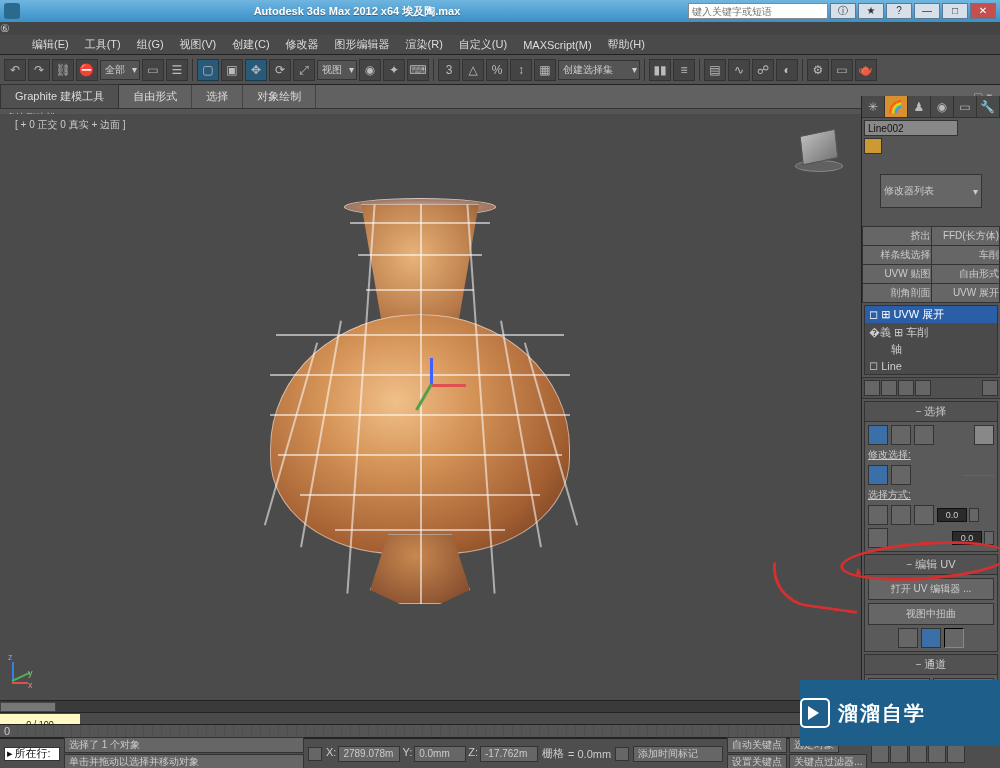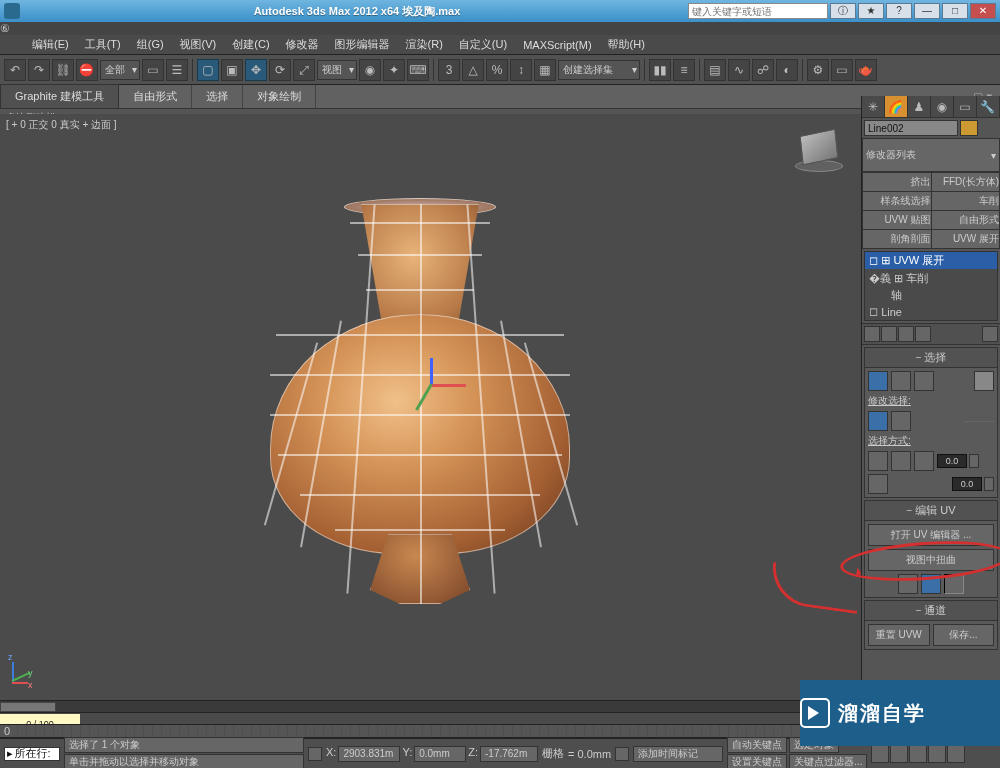--- a/index.html
+++ b/index.html
@@ -28,21 +28,21 @@
 
 .ribbon { height: 24px; background: #616161; border-bottom: 1px solid #333; display: flex; align-items: center; }
 .ribbon .tab { padding: 4px 14px; color: #ddd; border-right: 1px solid #444; }
 .ribbon .tab.first { background:#505050; border:1px solid #333;}
 .ribbon .expand { margin-left: auto; padding: 0 8px; color:#aaa;}
 .subribbon { height: 18px; background: #555; border-bottom: 1px solid #333; padding-left: 6px; display:flex; align-items:center; color:#ccc; font-size:10px;}
 .subribbon::after{content:"▾"; margin-left:4px;}
 
 
 .workspace { position: absolute; top: 114px; left: 0; right: 139px; bottom: 68px; background: #4b4b4b; }
-.viewport-label { position:absolute; top:4px; left:6px; color:#ccc; font-size:10px;}
+.viewport-label { position:absolute; top:4px; left:15px; color:#ccc; font-size:10px;}
 .viewcube { position:absolute; top:14px; right:18px; width:48px; height:48px; }
 .viewcube .cube { width:36px; height:30px; background:linear-gradient(145deg,#bbb,#777); border:1px solid #555; transform:skewY(-6deg) rotate(-6deg); margin:4px auto;}
 .viewcube .ring { width:48px; height:12px; border:1px solid #888; border-radius:50%; margin-top:-6px; background:rgba(120,120,120,.5);}
 .axis-gizmo { position:absolute; bottom:8px; left:8px; width:30px; height:30px;}
 .axis-gizmo .z{position:absolute;width:2px;height:20px;background:#3a7fe0;left:4px;top:0;}
 .axis-gizmo .y{position:absolute;width:20px;height:2px;background:#4caf50;left:4px;top:18px;transform:rotate(-25deg);transform-origin:left;}
 .axis-gizmo .x{position:absolute;width:16px;height:2px;background:#e04f4f;left:4px;top:20px;}
 .axis-gizmo .zl{position:absolute;left:0;top:-10px;color:#6aa5ff;font-size:9px;}
 .axis-gizmo .yl{position:absolute;left:20px;top:6px;color:#6ed07a;font-size:9px;}
 .axis-gizmo .xl{position:absolute;left:20px;top:18px;color:#ff7a7a;font-size:9px;}
@@ -58,24 +58,24 @@
 .gizmo3d{position:absolute; left:410px; top:240px; width:60px; height:60px;}
 .gizmo3d .ax{position:absolute;left:20px;top:30px;width:36px;height:3px;background:#e05050;}
 .gizmo3d .ay{position:absolute;left:20px;top:30px;width:3px;height:30px;background:#50a050;transform:rotate(30deg);transform-origin:top;}
 .gizmo3d .az{position:absolute;left:20px;top:4px;width:3px;height:28px;background:#4060ff;}
 
 
 .cmdpanel { position:absolute; top:96px; right:0; width:139px; bottom:0; background:#555; border-left:1px solid #222;}
 .cmd-tabs { height:22px; background:#4a4a4a; display:flex; border-bottom:1px solid #333;}
 .cmd-tabs .t{ flex:1; border-right:1px solid #333; display:flex; align-items:center; justify-content:center; font-size:12px; color:#bbb;}
 .cmd-tabs .t.sel{ background:#d89030; color:#222;}
-.cmd-row { display:flex; padding:2px; gap:2px;}
+.cmd-row { display:flex; padding:2px; gap:2px;flex-direction:column;}
 .obj-name { width:94px; height:16px; background:#888; border:1px solid #333; color:#111; font-size:10px; padding:0 3px;}
 .color-sw { width:18px; height:16px; background:#cc9933; border:1px solid #333;}
-.mod-drop { margin:0; height:16px; background:#666; border:1px solid #333; color:#ccc; font-size:10px; padding:16px 3px; display:flex; align-items:center; justify-content:space-between;}
+.mod-drop { margin:18px; height:16px; background:#666; border:1px solid #333; color:#ccc; font-size:10px; padding:16px 3px; display:flex; align-items:center; justify-content:space-between;}
 .mod-drop::after{content:"▾";}
 .btn-grid { display:grid; grid-template-columns:1fr 1fr; gap:1px; padding:1px; background:#333;}
 .btn-grid .b{ background:#666; color:#ccc; font-size:10px; text-align:right; padding:2px 0; cursor:default;}
 .stack { margin:2px; border:1px solid #333; background:#4a4a4a; height:70px; font-size:10px;}
 .stack .item{ padding:1px 4px; display:flex; align-items:center; gap:3px;}
 .stack .item.sel{ background:#2a5fa8; color:#fff;}
 .stack-tools{ display:flex; gap:1px; padding:2px; background:#505050; border-top:1px solid #333; border-bottom:1px solid #333;}
 .stack-tools .st{ width:16px; height:16px; background:#666; border:1px solid #333;}
 .rollout { margin:2px; border:1px solid #333; background:#5a5a5a;}
 .rollout .hdr{ background:#525252; text-align:center; padding:2px 0; font-size:10px; color:#ccc; border-bottom:1px solid #333;}
@@ -361,21 +361,21 @@
       <span>▸</span>
       <span>所在行:</span>
     </div>
   <div style="display:flex;flex-direction:column;gap:1px">
     <div class="sb-box sb-prompt">选择了 1 个对象</div>
     <div class="sb-box sb-prompt">单击并拖动以选择并移动对象</div>
   </div>
   <div class="lockico"></div>
   <div class="sb-coord">
     <span class="sb-lbl">X:</span>
-      <div class="sb-box" style="width:62px">2903.831m</div>
+      <div class="sb-box" style="width:62px">2789.078m</div>
     <span class="sb-lbl">Y:</span>
       <div class="sb-box" style="width:52px">0.0mm</div>
     <span class="sb-lbl">Z:</span>
       <div class="sb-box" style="width:58px">-17.762m</div>
   </div>
   <span class="sb-lbl">栅格</span>
   <span class="sb-lbl">= 0.0mm</span>
   <div class="lockico"></div>
   <div class="sb-box" style="width:90px">添加时间标记</div>
   <div style="display:flex;flex-direction:column;gap:1px">

